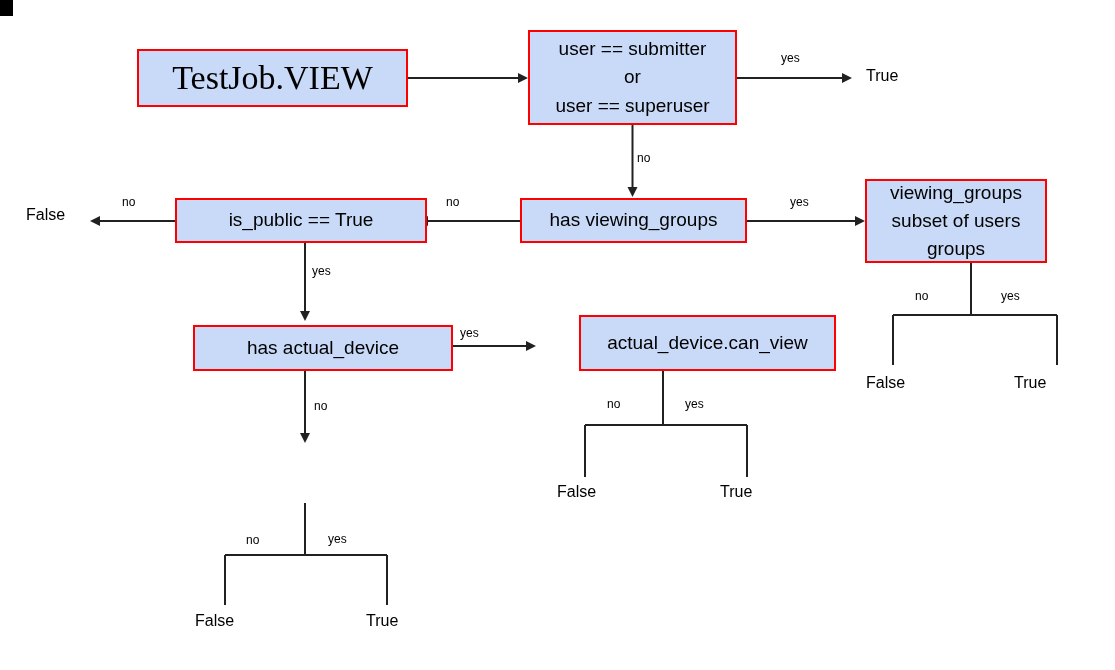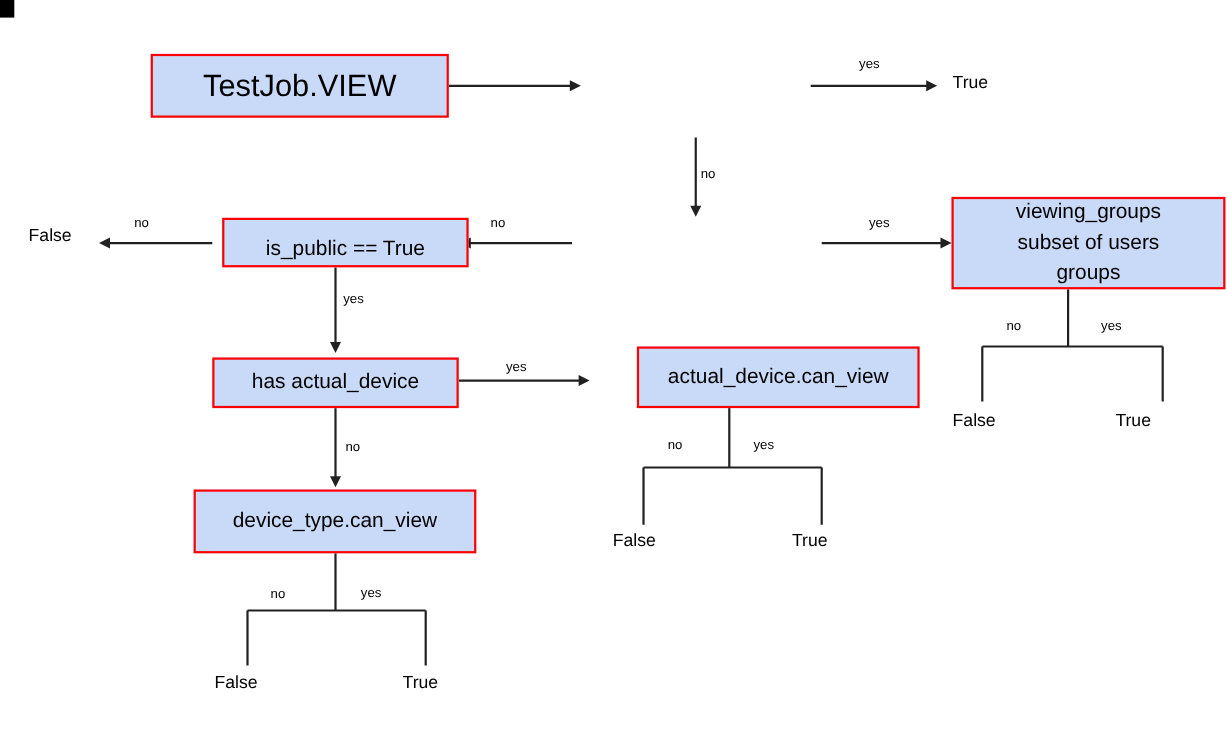--- a/index.html
+++ b/index.html
@@ -30,21 +30,21 @@
     border: 2px solid var(--box-border);
     display: flex;
     align-items: center;
     justify-content: center;
     text-align: center;
     font-size: 19px;
     line-height: 1.48;
     white-space: pre-line;
     color: var(--text);
   }
-  .node.big { font-size: 28px; }
+  .node.big { font-size: 34px; font-family: Liberation Serif, serif; }
   .edge-label {
     position: absolute;
     font-size: 12px;
     color: var(--text);
     white-space: nowrap;
   }
   .terminal {
     position: absolute;
     font-size: 16px;
     color: var(--text);
@@ -95,43 +95,48 @@
 
     <path d="M663,371 V425 M585,425 H747 M585,425 V477 M747,425 V477" fill="none"></path>
 
     <path d="M305,503 V555 M225,555 H387 M225,555 V605 M387,555 V605" fill="none"></path>
   </svg>
 
   <div class="node big" style="left:137px; top:49px; width:271px; height:58px;">
     <span>TestJob.VIEW</span>
   </div>
 
+  <div class="node" style="left:528px; top:30px; width:209px; height:95px;">
+    <span>user == submitter
+or
+user == superuser</span>
+  </div>
 
+  <div class="node" style="left:520px; top:198px; width:227px; height:45px;">
+    <span>has viewing_groups</span>
+  </div>
 
-  <div class="node" style="left:865px; top:179px; width:249px; height:84px;justify-content:center;">
+  <div class="node" style="left:865px; top:179px; width:182px; height:84px;justify-content:center;">
     <span>viewing_groups
 subset of users
 groups</span>
   </div>
 
-  <div class="node" style="left:202px; top:198px; width:224px; height:45px;align-items:flex-end;">
+  <div class="node" style="left:175px; top:198px; width:252px; height:45px;">
     <span>is_public == True</span>
   </div>
 
-  <div class="node" style="left:193px; top:325px; width:224px; height:46px;">
+  <div class="node" style="left:193px; top:325px; width:260px; height:46px;">
     <span>has actual_device</span>
   </div>
 
   <div class="node" style="left:536px; top:315px; width:257px; height:56px;margin-left:43px;">
     <span>actual_device.can_view</span>
   </div>
 
-  <div class="node" style="left:176px; top:445px; width:257px; height:58px;">
-    <span>device_type.can_view</span>
-  </div>
 
   <span class="edge-label" style="left:781px; top:51px;">yes</span>
   <span class="edge-label" style="left:637px; top:151px;">no</span>
   <span class="edge-label" style="left:446px; top:195px;">no</span>
   <span class="edge-label" style="left:790px; top:195px;">yes</span>
   <span class="edge-label" style="left:122px; top:195px;">no</span>
   <span class="edge-label" style="left:312px; top:264px;">yes</span>
   <span class="edge-label" style="left:460px; top:326px;">yes</span>
   <span class="edge-label" style="left:314px; top:399px;">no</span>
   <span class="edge-label" style="left:915px; top:289px;">no</span>

